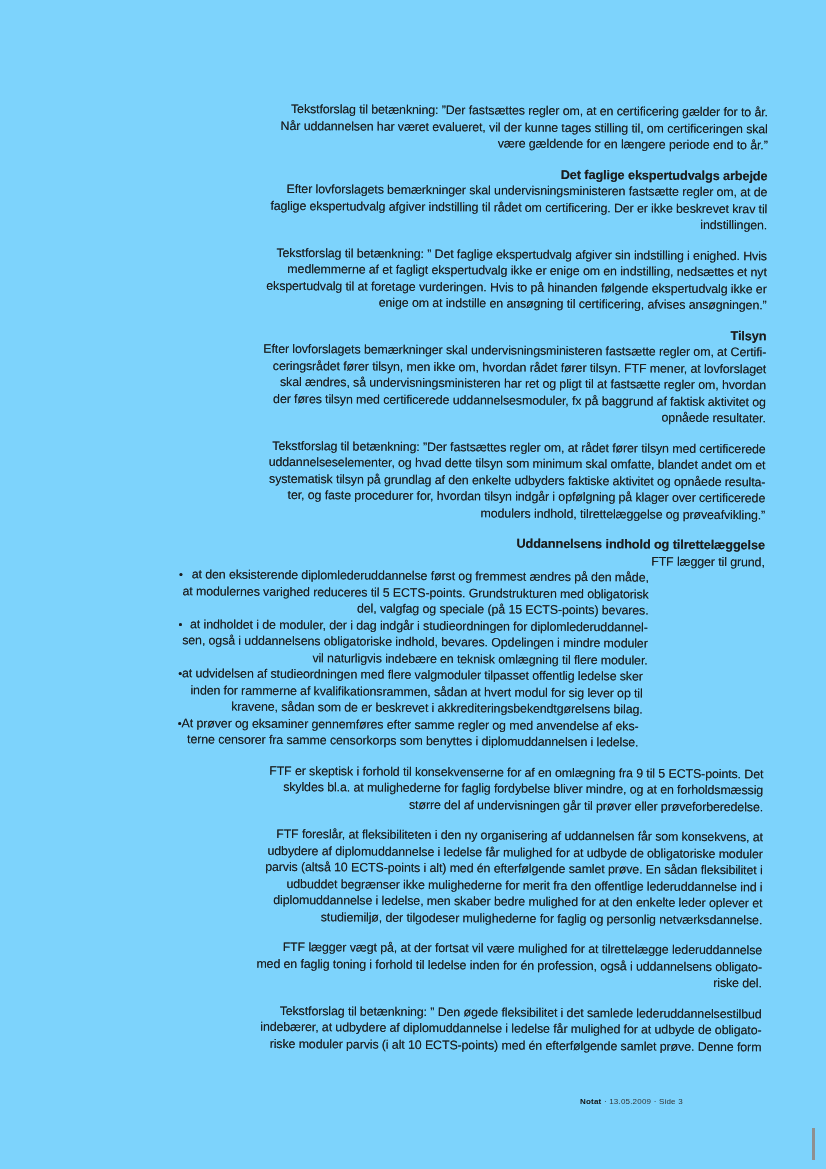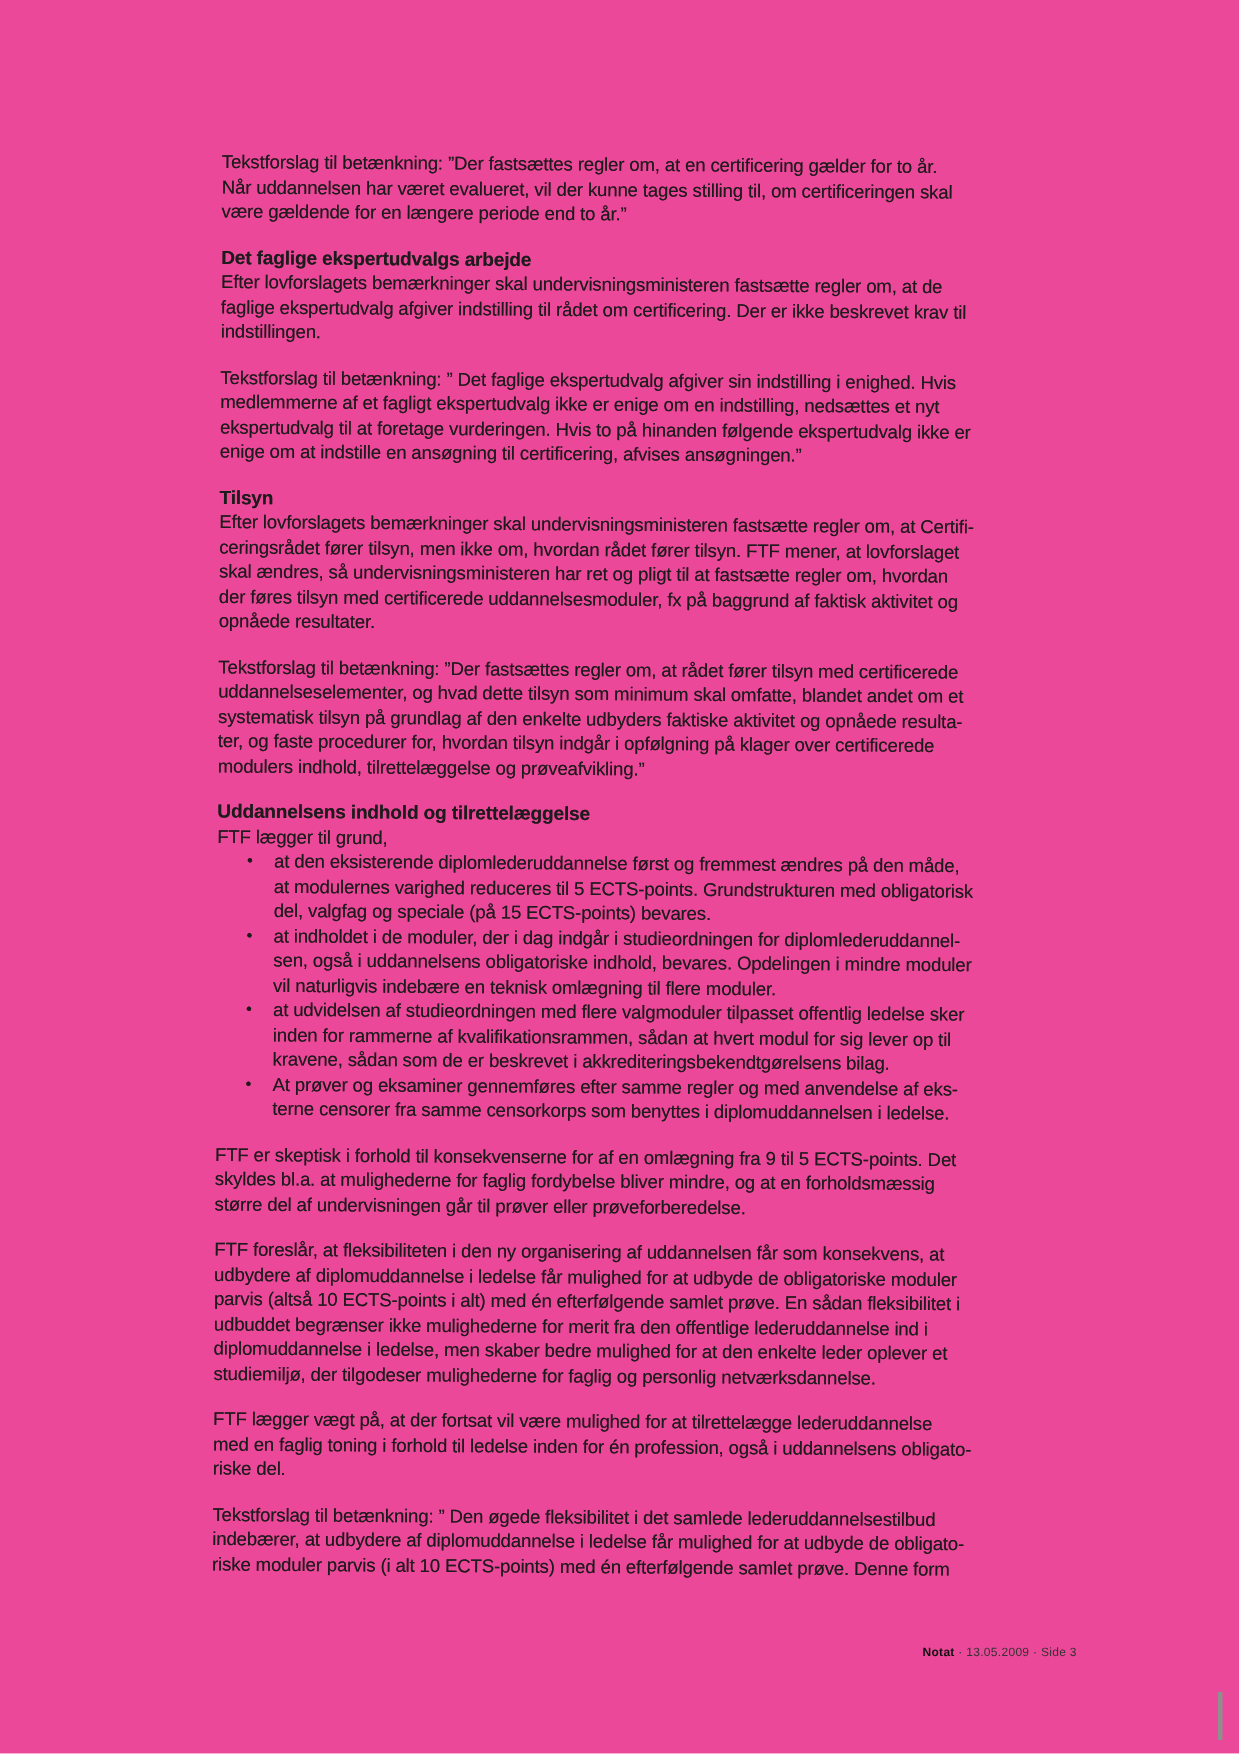--- a/index.html
+++ b/index.html
@@ -11,21 +11,22 @@
     width: 826px;
     height: 1169px;
     position: relative;
     overflow: hidden;
     font-family: "Liberation Sans", sans-serif;
     color: #1c1c1c;
   }
   .page {
     position: absolute;
     inset: 0;
-    background: #ec4899;
+    background: #7dd3fc;
+    text-align: right;
   }
   .content {
     position: absolute;
     left: 148px;
     top: 100px;
     width: 620px;
     font-size: 12.4px;
     line-height: 16.5px;
     letter-spacing: -0.1px;
     transform: rotate(0.4deg);
@@ -62,21 +63,21 @@
     flex: none;
     width: 18px;
     font-size: 11px;
     line-height: 16.5px;
   }
   .bullet-text {
     white-space: pre-line;
   }
   .footer {
     position: absolute;
-    left: 615px;
+    left: 580px;
     top: 1097px;
     font-size: 8px;
     line-height: 10px;
     color: #333333;
     letter-spacing: 0.2px;
     white-space: nowrap;
   }
   .footer .footer-label {
     font-weight: bold;
     color: #111111;

